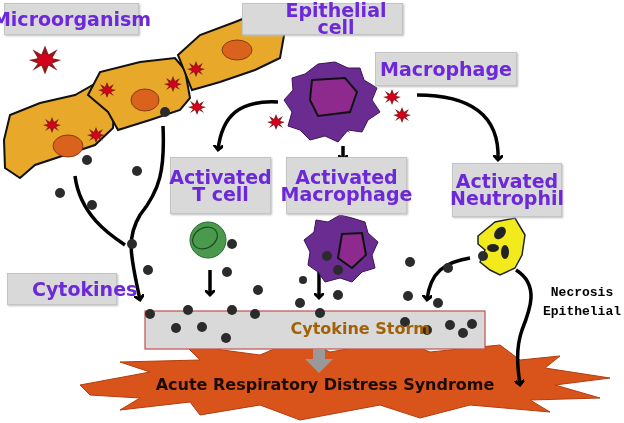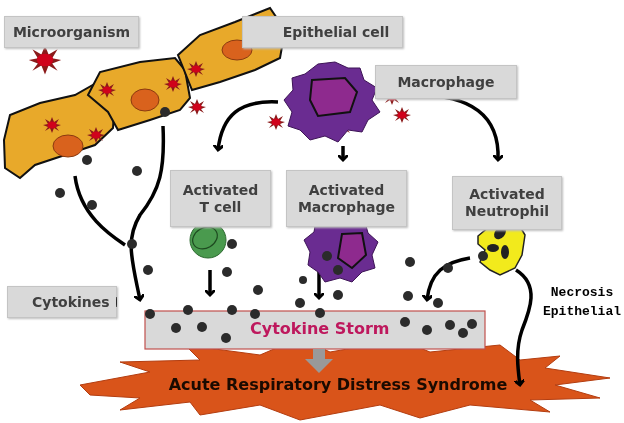--- a/index.html
+++ b/index.html
@@ -1,18 +1,18 @@
 <!DOCTYPE html>
 <html><head>
 <meta charset="utf-8">
 <style>
   html, body { margin:0; padding:0; background:#ffffff; }
   body { width:624px; height:423px; position:relative; overflow:hidden; font-family:"DejaVu Sans", sans-serif; }
   svg { position:absolute; left:0; top:0; }
-  .lbl { position:absolute; background:#d9d9d9; border:1px solid #c4c4c4; box-shadow:1px 1px 2px #bdbdbd; color:#404040; font-weight:bold; font-size:14px; display:flex; align-items:center; justify-content:center; text-align:center; line-height:17px;margin-top:13px; }
+  .lbl { position:absolute; background:#d9d9d9; border:1px solid #c4c4c4; box-shadow:1px 1px 2px #bdbdbd; color:#6d28d9; font-weight:bold; font-size:19px; display:flex; align-items:center; justify-content:center; text-align:center; line-height:17px; }
   .plain { position:absolute; font-family:"Liberation Sans", sans-serif; font-weight:bold; font-size:13px; color:#000; text-align:center; line-height:19px; }
 </style>
 </head>
 <body>
 
 <svg width="624" height="423" viewBox="0 0 624 423">
   <defs>
     <marker id="ah" markerWidth="10" markerHeight="10" refX="5" refY="5" orient="auto" markerUnits="userSpaceOnUse">
       <path d="M0,0 L5,5 L0,10" fill="none" stroke="#000" stroke-width="3"></path>
     </marker>
@@ -158,20 +158,20 @@
 <div class="lbl" style="left:452px;top:163px;width:108px;height:52px;flex-direction:column;">
   <span>Activated</span>
   <span>Neutrophil</span>
 </div>
 
 <div class="lbl" style="left:7px;top:273px;width:110px;height:32px;justify-content:flex-start;padding-left:24px;box-sizing:border-box;">
   <span>Cytokines</span>
   <span style="display:inline-block;width:10px;height:10px;border-radius:50%;background:#2b2b2b;margin-left:6px;"></span>
 </div>
 
-<div style="position:absolute;left:250px;top:319px;width:180px;text-align:left;font-weight:bold;font-size:16px;color:#be185d;">Cytokine Storm</div>
+<div style="position:absolute;left:250px;top:319px;width:180px;text-align:right;font-weight:bold;font-size:16px;color:#a16207;">Cytokine Storm</div>
 
-<div style="position:absolute;left:153px;top:375px;width:370px;text-align:center;font-weight:bold;font-size:16px;color:#1a0a00;">Acute Respiratory Distress Syndrome</div>
+<div style="position:absolute;left:140px;top:375px;width:370px;text-align:center;font-weight:bold;font-size:16px;color:#1a0a00;">Acute Respiratory Distress Syndrome</div>
 
 <div class="plain" style="left:540px;top:283px;width:84px;font-family:Liberation Mono, monospace;">
   <div>Necrosis</div>
   <div>Epithelial</div>
 </div>
 
 </body></html>

